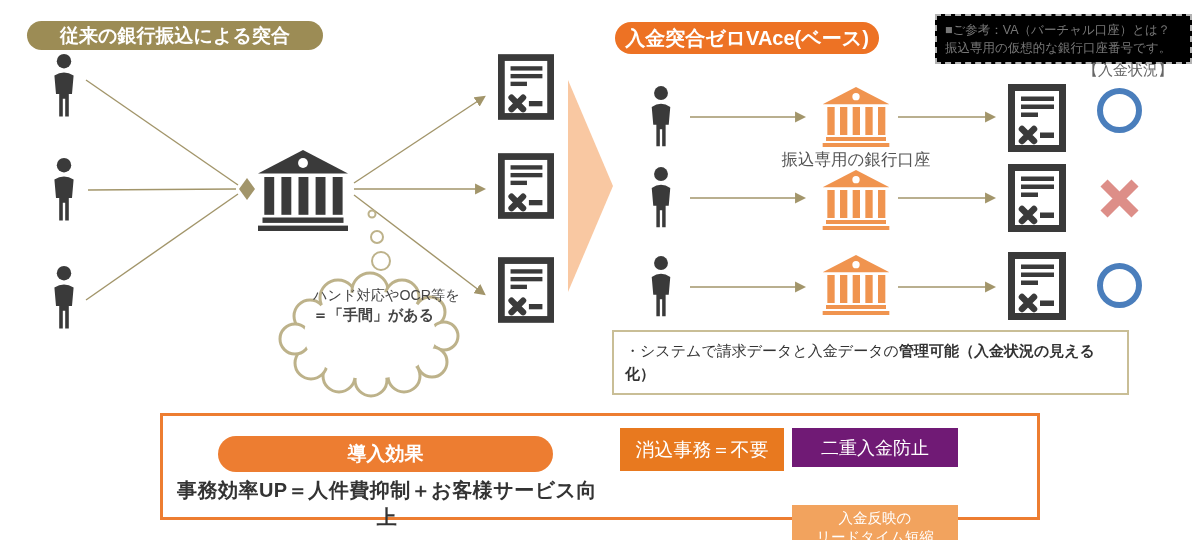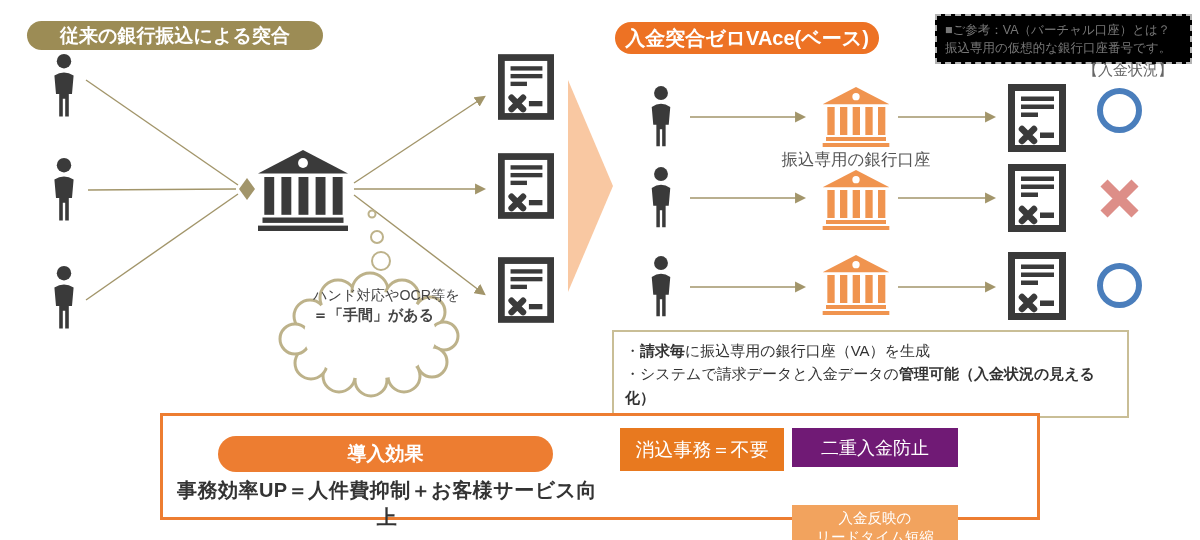--- a/index.html
+++ b/index.html
@@ -206,21 +206,20 @@
     </svg>
   <svg class="icon icon-orange" style="left:822px;top:255px" width="68" height="60">
       <use href="#sym-bank"></use>
     </svg>
   <svg class="icon icon-dark" style="left:1008px;top:252px" width="58" height="68">
       <use href="#sym-doc"></use>
     </svg>
   <div class="status-circle" style="left:1097px;top:263px"></div>
 
   <div class="notesbox">
-    <span class="row"><span>・</span><b>請求毎</b><span>に振込専用の銀行口座（VA）を生成</span></span>
     <span class="row"><span>・</span><span>システムで請求データと入金データの</span><b>管理可能（入金状況の見える化）</b></span>
   </div>
 
   <div class="effectbox">
     <div class="effect-pill">導入効果</div>
     <div class="effect-summary">事務効率UP＝人件費抑制＋お客様サービス向上</div>
     <div class="benefit b1">消込事務＝不要</div>
     <div class="benefit b2">二重入金防止</div>
     <div class="benefit b4">入金反映の
 リードタイム短縮</div>

